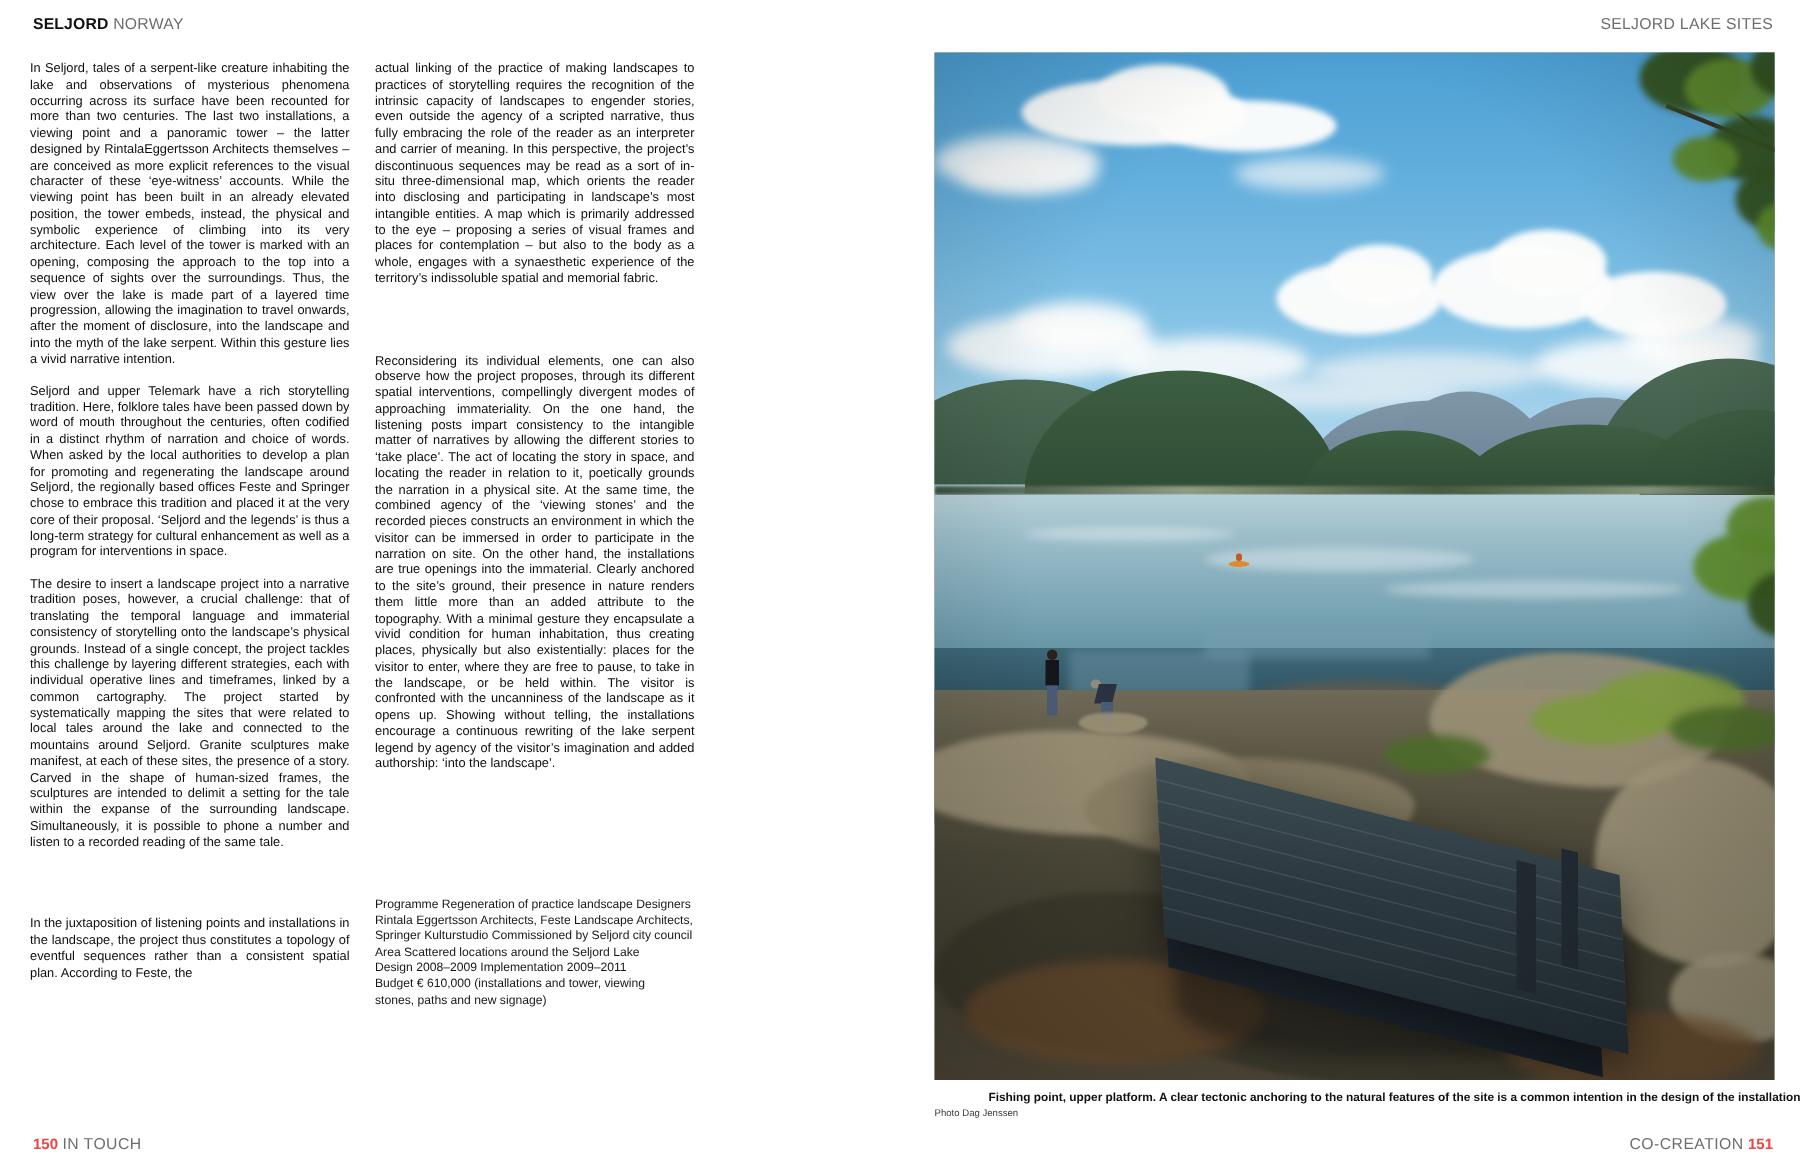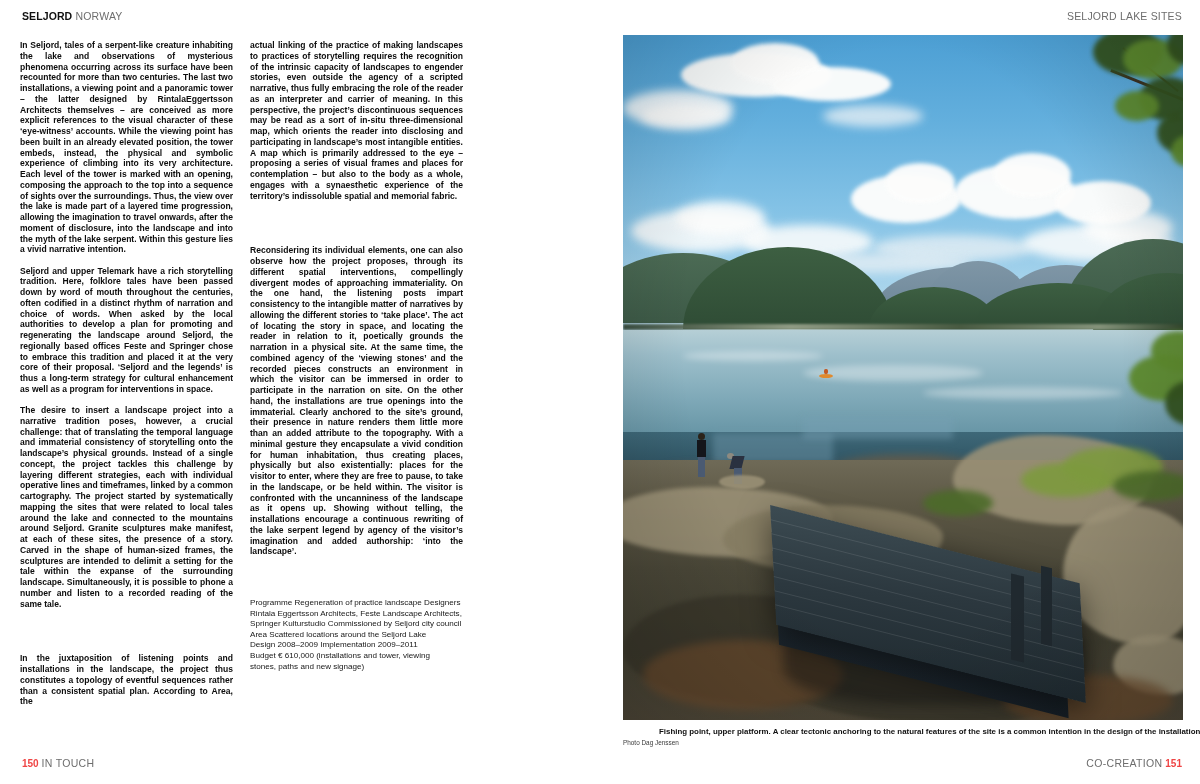--- a/index.html
+++ b/index.html
@@ -68,21 +68,20 @@
     line-height: 10.75px;
     color: #0d0d0d;
     text-align: justify;
     text-justify: inter-word;
     hyphens: manual;
   }
   .col-1 { left: 20px; }
   .col-2 { left: 250px; }
   .col p {
     margin: 0 0 10.5px 0;
-    font-weight: bold;
   }
   .col p:last-child { margin-bottom: 0; margin-top: 44px; }
 
   
   .credits {
     position: absolute;
     left: 250px;
     top: 598px;
     width: 218px;
     font-size: 8.1px;
@@ -332,21 +331,21 @@
   <div class="running-head running-head-left">
     <span class="rh-strong">SELJORD</span>
     <span class="rh-light">NORWAY</span>
   </div>
   <div class="running-head running-head-right rh-light">SELJORD LAKE SITES</div>
 
   <div class="col col-1">
     <p>In Seljord, tales of a serpent-like creature inhabiting the lake and observations of mysterious phenomena occurring across its surface have been recounted for more than two centuries. The last two installations, a viewing point and a panoramic tower – the latter designed by RintalaEggertsson Architects themselves – are conceived as more explicit references to the visual character of these ‘eye-witness’ accounts. While the viewing point has been built in an already elevated position, the tower embeds, instead, the physical and symbolic experience of climbing into its very architecture. Each level of the tower is marked with an opening, composing the approach to the top into a sequence of sights over the surroundings. Thus, the view over the lake is made part of a layered time progression, allowing the imagination to travel onwards, after the moment of disclosure, into the landscape and into the myth of the lake serpent. Within this gesture lies a vivid narrative intention.</p>
     <p>Seljord and upper Telemark have a rich storytelling tradition. Here, folklore tales have been passed down by word of mouth throughout the centuries, often codified in a distinct rhythm of narration and choice of words. When asked by the local authorities to develop a plan for promoting and regenerating the landscape around Seljord, the regionally based offices Feste and Springer chose to embrace this tradition and placed it at the very core of their proposal. ‘Seljord and the legends’ is thus a long-term strategy for cultural enhancement as well as a program for interventions in space.</p>
     <p>The desire to insert a landscape project into a narrative tradition poses, however, a crucial challenge: that of translating the temporal language and immaterial consistency of storytelling onto the landscape’s physical grounds. Instead of a single concept, the project tackles this challenge by layering different strategies, each with individual operative lines and timeframes, linked by a common cartography. The project started by systematically mapping the sites that were related to local tales around the lake and connected to the mountains around Seljord. Granite sculptures make manifest, at each of these sites, the presence of a story. Carved in the shape of human-sized frames, the sculptures are intended to delimit a setting for the tale within the expanse of the surrounding landscape. Simultaneously, it is possible to phone a number and listen to a recorded reading of the same tale.</p>
-    <p>In the juxtaposition of listening points and installations in the landscape, the project thus constitutes a topology of eventful sequences rather than a consistent spatial plan. According to Area, the</p>
+    <p>In the juxtaposition of listening points and installations in the landscape, the project thus constitutes a topology of eventful sequences rather than a consistent spatial plan. According to Feste, the</p>
   </div>
 
   <div class="col col-2">
     <p>actual linking of the practice of making landscapes to practices of storytelling requires the recognition of the intrinsic capacity of landscapes to engender stories, even outside the agency of a scripted narrative, thus fully embracing the role of the reader as an interpreter and carrier of meaning. In this perspective, the project’s discontinuous sequences may be read as a sort of in-situ three-dimensional map, which orients the reader into disclosing and participating in landscape’s most intangible entities. A map which is primarily addressed to the eye – proposing a series of visual frames and places for contemplation – but also to the body as a whole, engages with a synaesthetic experience of the territory’s indissoluble spatial and memorial fabric.</p>
     <p>Reconsidering its individual elements, one can also observe how the project proposes, through its different spatial interventions, compellingly divergent modes of approaching immateriality. On the one hand, the listening posts impart consistency to the intangible matter of narratives by allowing the different stories to ‘take place’. The act of locating the story in space, and locating the reader in relation to it, poetically grounds the narration in a physical site. At the same time, the combined agency of the ‘viewing stones’ and the recorded pieces constructs an environment in which the visitor can be immersed in order to participate in the narration on site. On the other hand, the installations are true openings into the immaterial. Clearly anchored to the site’s ground, their presence in nature renders them little more than an added attribute to the topography. With a minimal gesture they encapsulate a vivid condition for human inhabitation, thus creating places, physically but also existentially: places for the visitor to enter, where they are free to pause, to take in the landscape, or be held within. The visitor is confronted with the uncanniness of the landscape as it opens up. Showing without telling, the installations encourage a continuous rewriting of the lake serpent legend by agency of the visitor’s imagination and added authorship: ‘into the landscape’.</p>
   </div>
 
   <div class="credits">
     <div>Programme Regeneration of practice landscape Designers</div>
     <div>Rintala Eggertsson Architects, Feste Landscape Architects,</div>

